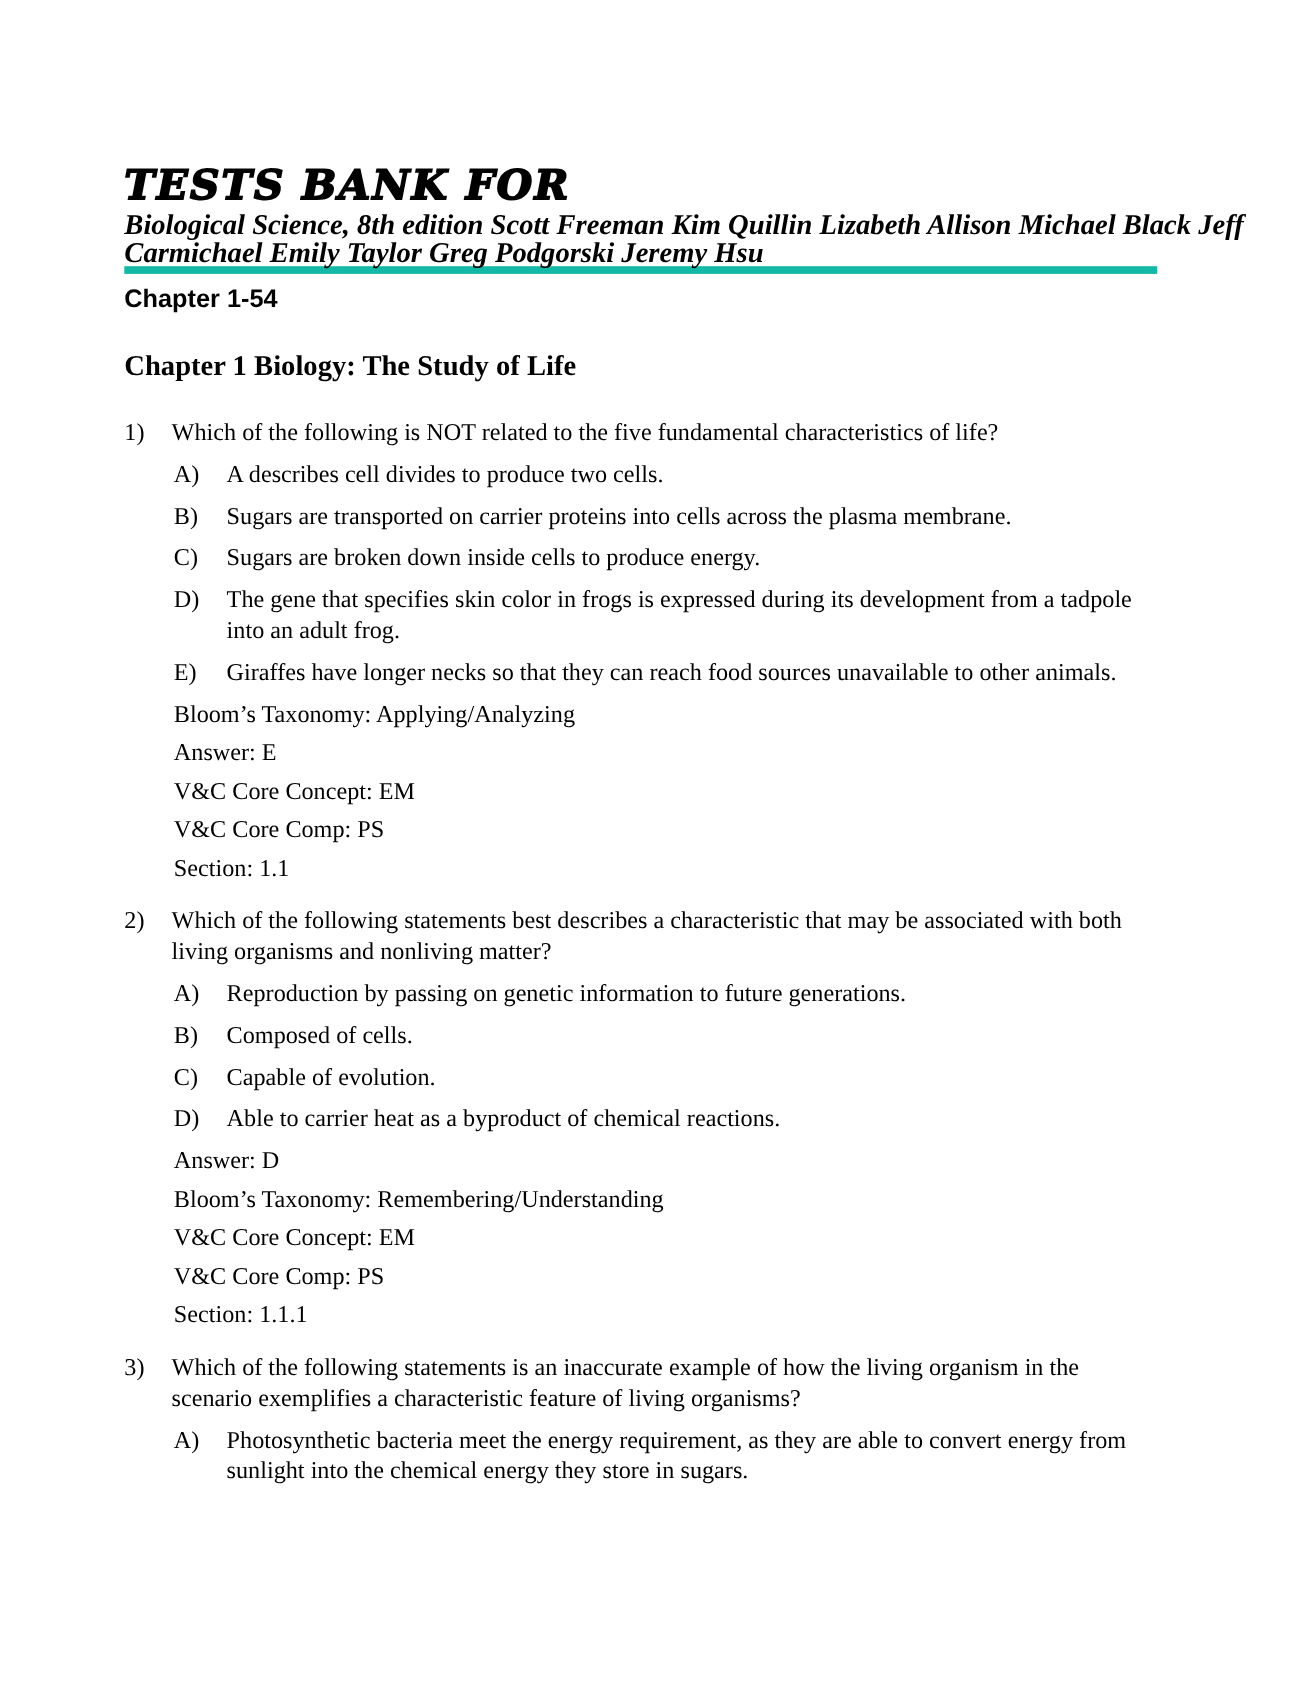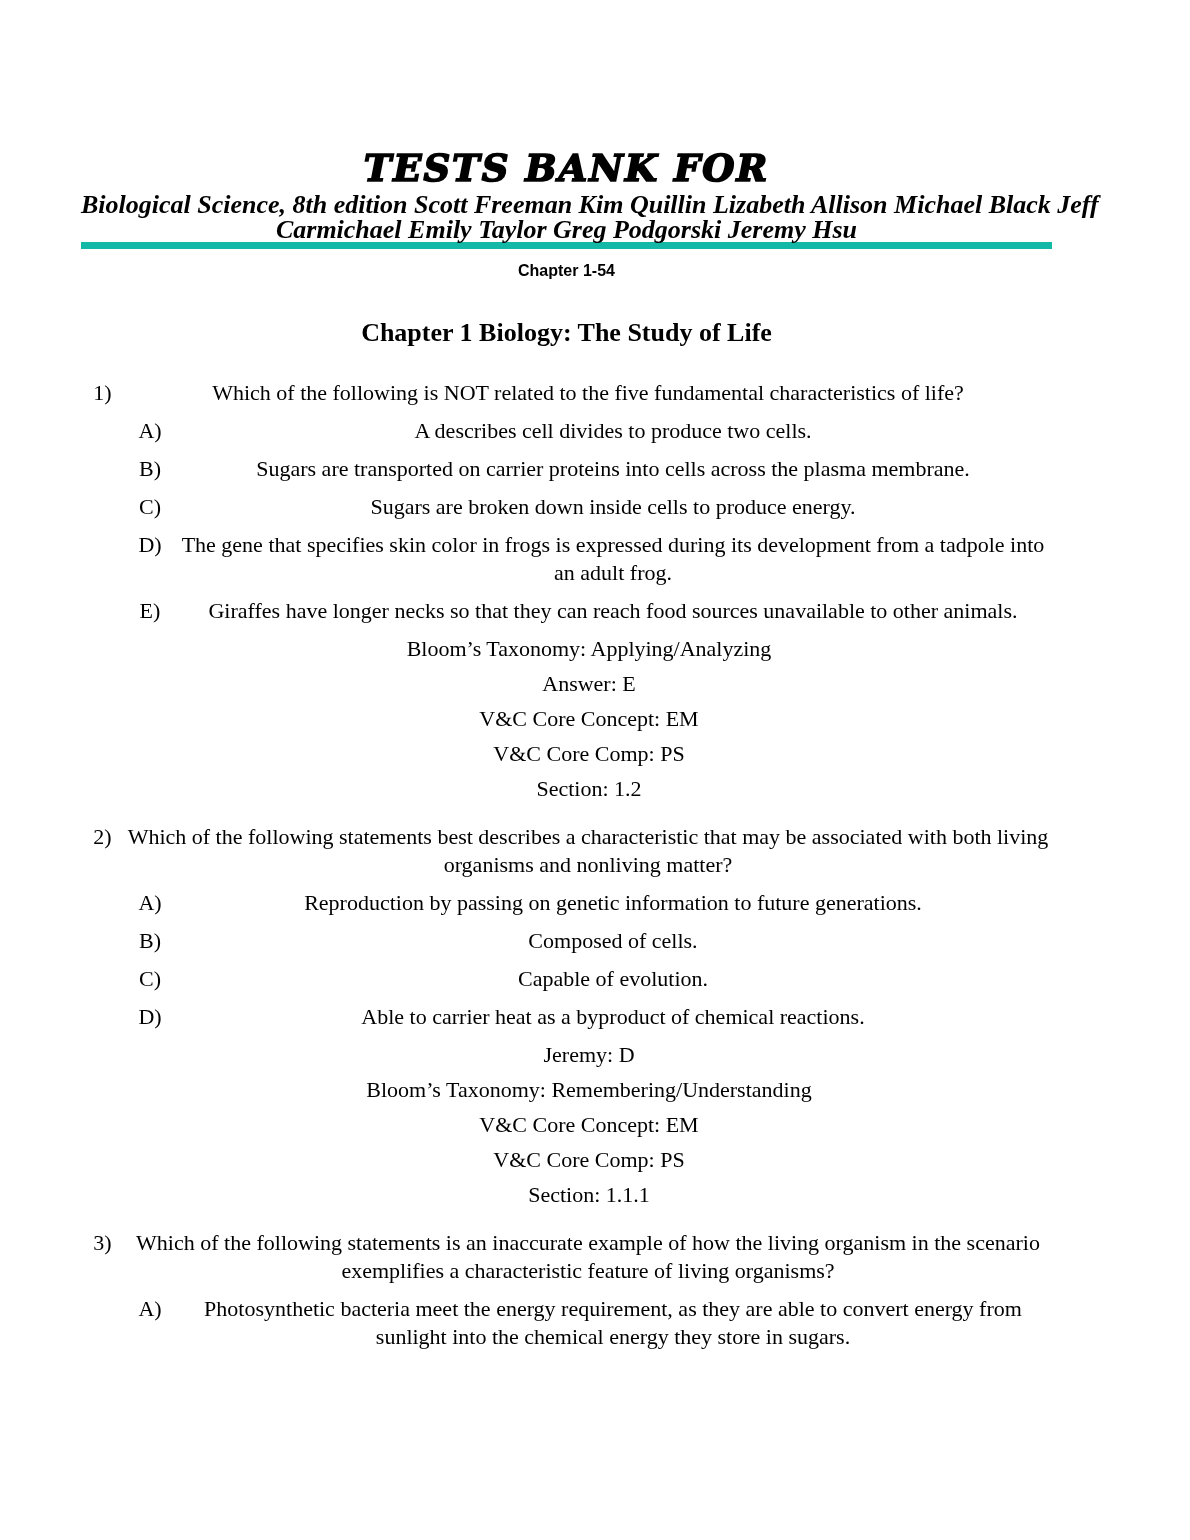--- a/index.html
+++ b/index.html
@@ -1,25 +1,24 @@
 <!DOCTYPE html>
 <html><head>
 <meta charset="utf-8">
 <style>
   html,body { margin:0; padding:0; background:#ffffff; }
   .page {
     position:relative;
     width:1190px; height:1540px;
     background:#ffffff;
     box-sizing:border-box;
-    padding:148px 138px 0 81px;
+    padding:148px 138px 0 113px;
     font-family:"Liberation Serif", serif;
     color:#000;
     overflow:hidden;
-    text-align:center;
   }
   
   .tb-title {
     font-family:"DejaVu Serif", serif;
     font-style:italic;
     font-weight:900;
     font-size:37px;
     line-height:40px;
     letter-spacing:2px;
     -webkit-text-stroke:1.7px #000;
@@ -31,21 +30,21 @@
     font-style:italic;
     font-size:26px;
     line-height:25px;
     border-bottom:7px solid #14b8a6;
   }
   .tb-sub div { white-space:nowrap; }
   .chapter-range {
     margin-top:8px;
     font-family:"Liberation Sans", sans-serif;
     font-weight:bold;
-    font-size:16px;
+    font-size:23px;
     line-height:28px;
   }
   
   .section-title {
     margin:32px 0 0 0;
     font-size:26px;
     line-height:32px;
     font-weight:bold;
   }
   
@@ -102,21 +101,21 @@
           <div class="opt-row">
             <span class="opt-letter">E)</span>
             <span class="opt-text">Giraffes have longer necks so that they can reach food sources unavailable to other animals.</span>
           </div>
         </div>
     <div class="meta">
           <div class="meta-line">Bloom’s Taxonomy: Applying/Analyzing</div>
           <div class="meta-line">Answer: E</div>
           <div class="meta-line">V&amp;C Core Concept: EM</div>
           <div class="meta-line">V&amp;C Core Comp: PS</div>
-          <div class="meta-line">Section: 1.2</div>
+          <div class="meta-line">Section: 1.1</div>
         </div>
   </section>
 
   <section class="question">
     <div class="q-row">
       <span class="q-num">2)</span>
       <span class="q-text">Which of the following statements best describes a characteristic that may be associated with both living organisms and nonliving matter?</span>
     </div>
     <div class="options">
           <div class="opt-row">
@@ -130,21 +129,21 @@
           <div class="opt-row">
             <span class="opt-letter">C)</span>
             <span class="opt-text">Capable of evolution.</span>
           </div>
           <div class="opt-row">
             <span class="opt-letter">D)</span>
             <span class="opt-text">Able to carrier heat as a byproduct of chemical reactions.</span>
           </div>
         </div>
     <div class="meta">
-          <div class="meta-line">Jeremy: D</div>
+          <div class="meta-line">Answer: D</div>
           <div class="meta-line">Bloom’s Taxonomy: Remembering/Understanding</div>
           <div class="meta-line">V&amp;C Core Concept: EM</div>
           <div class="meta-line">V&amp;C Core Comp: PS</div>
           <div class="meta-line">Section: 1.1.1</div>
         </div>
   </section>
 
   <section class="question">
     <div class="q-row">
       <span class="q-num">3)</span>

